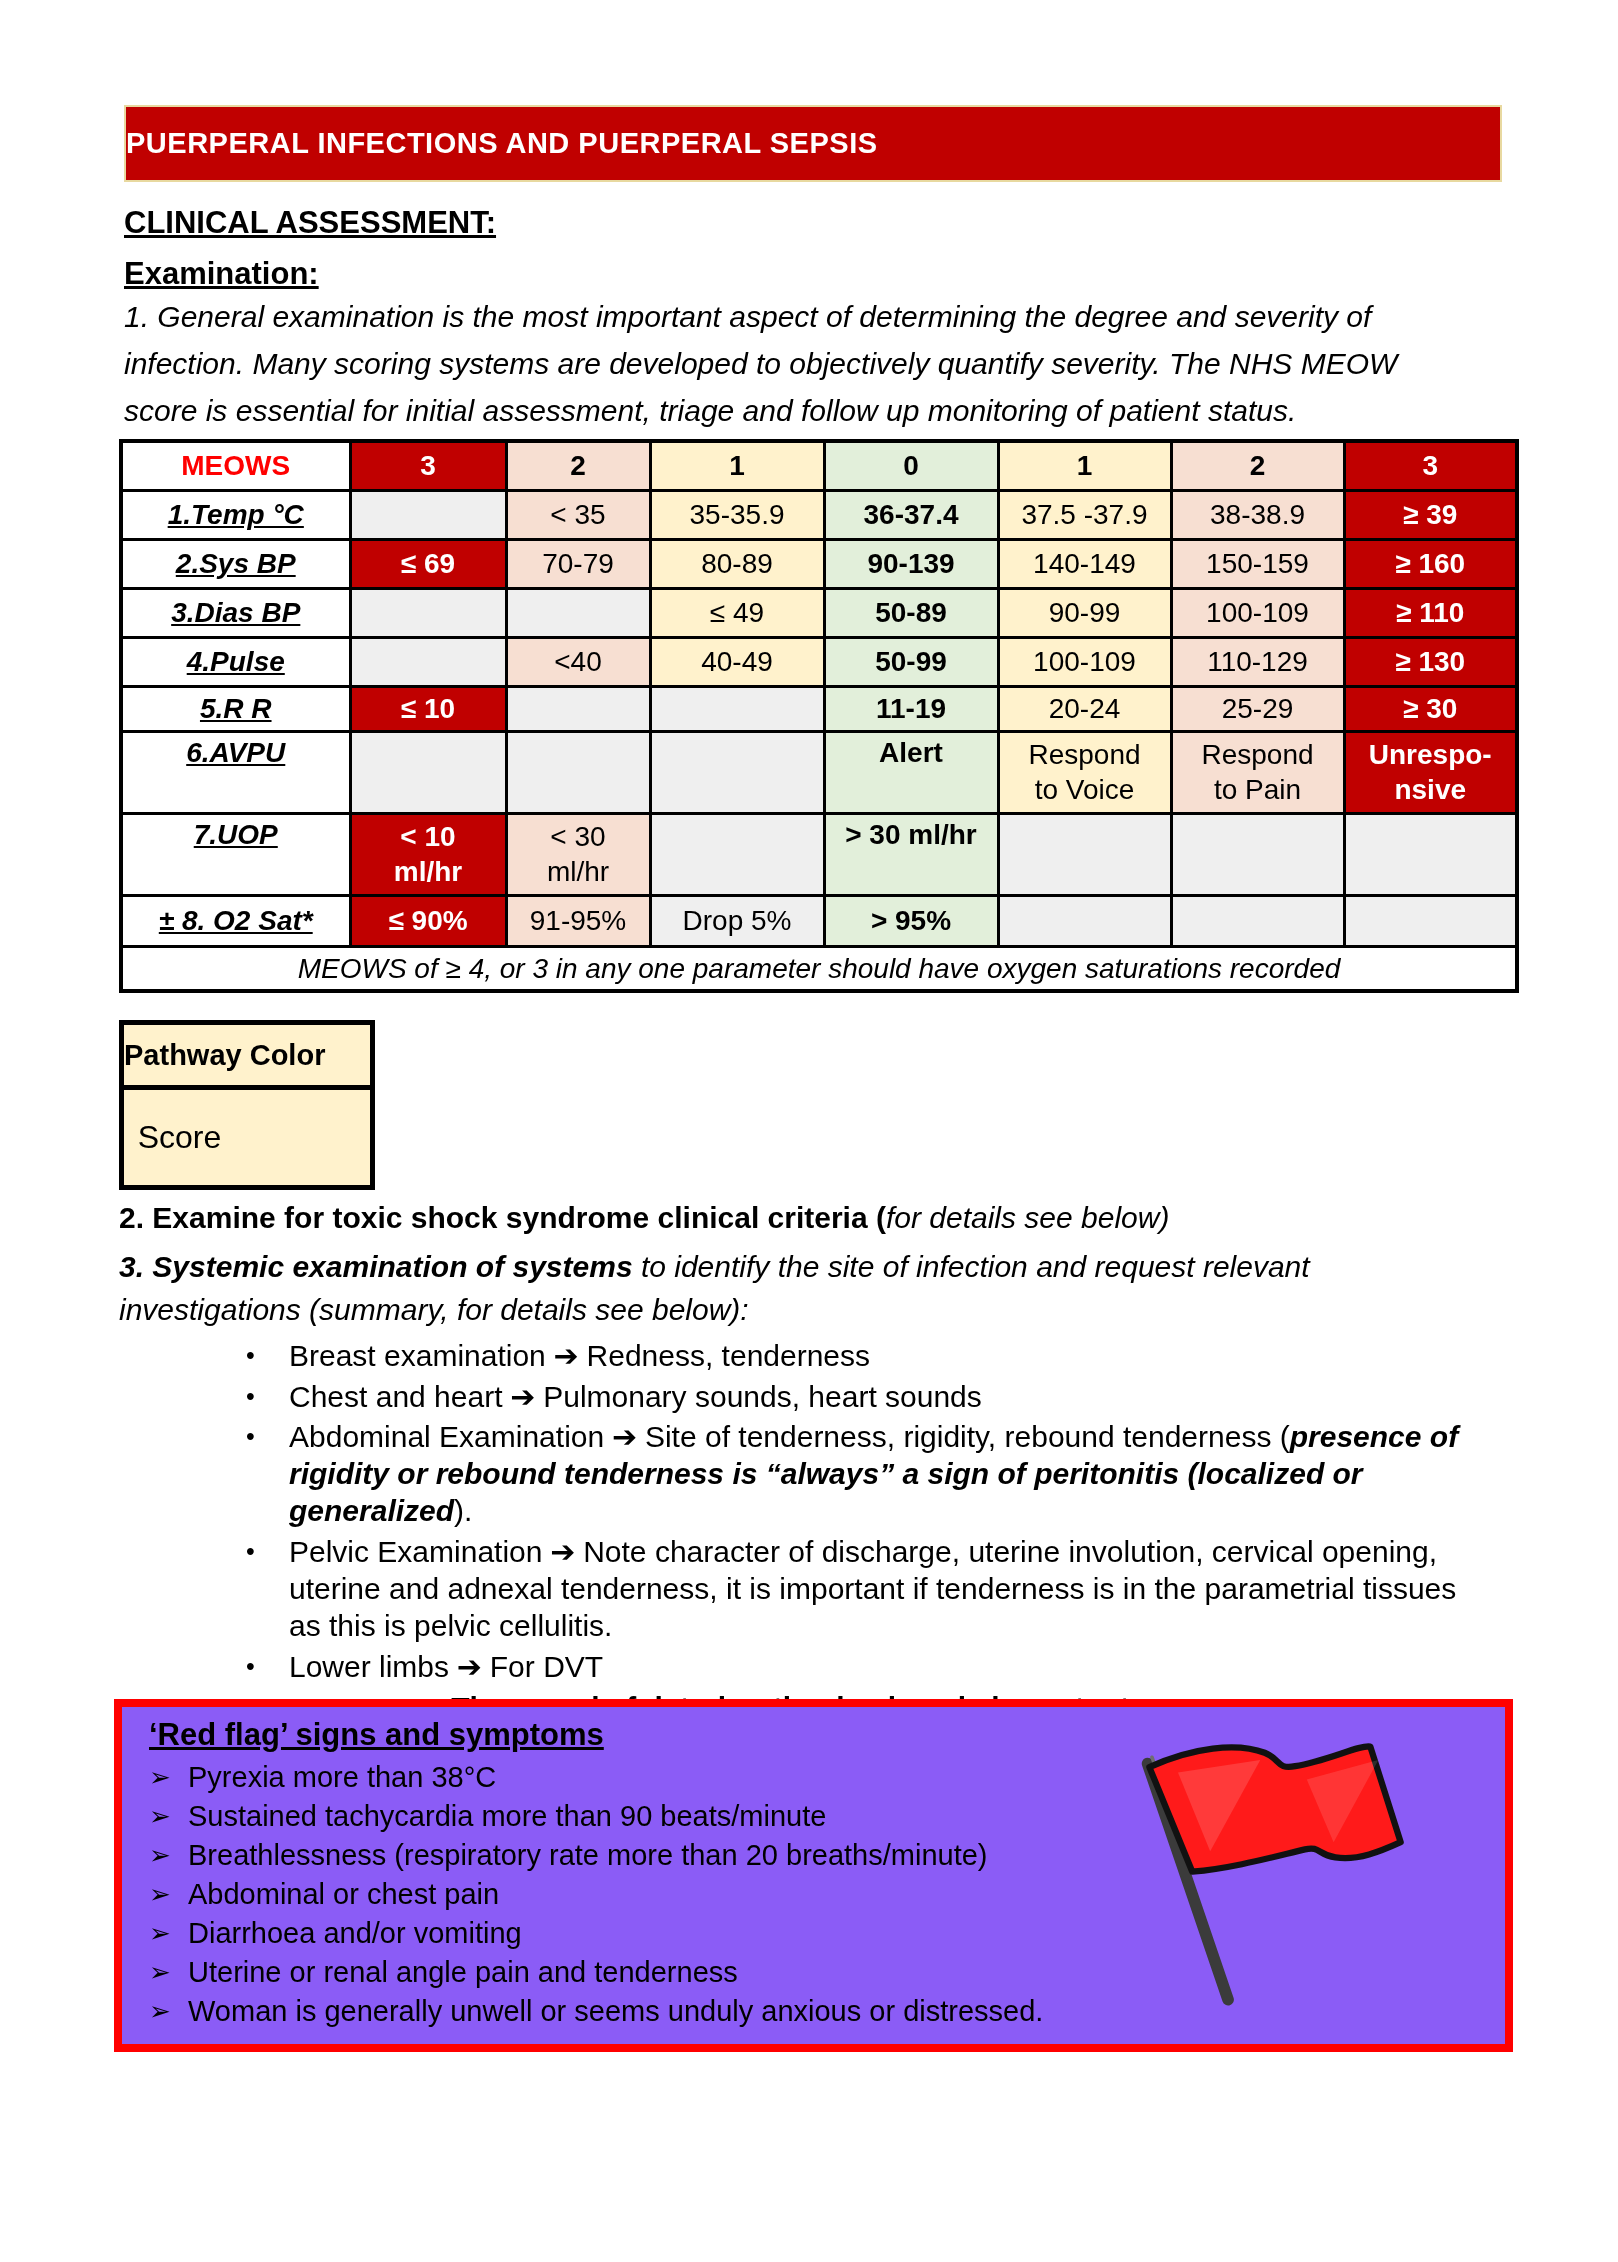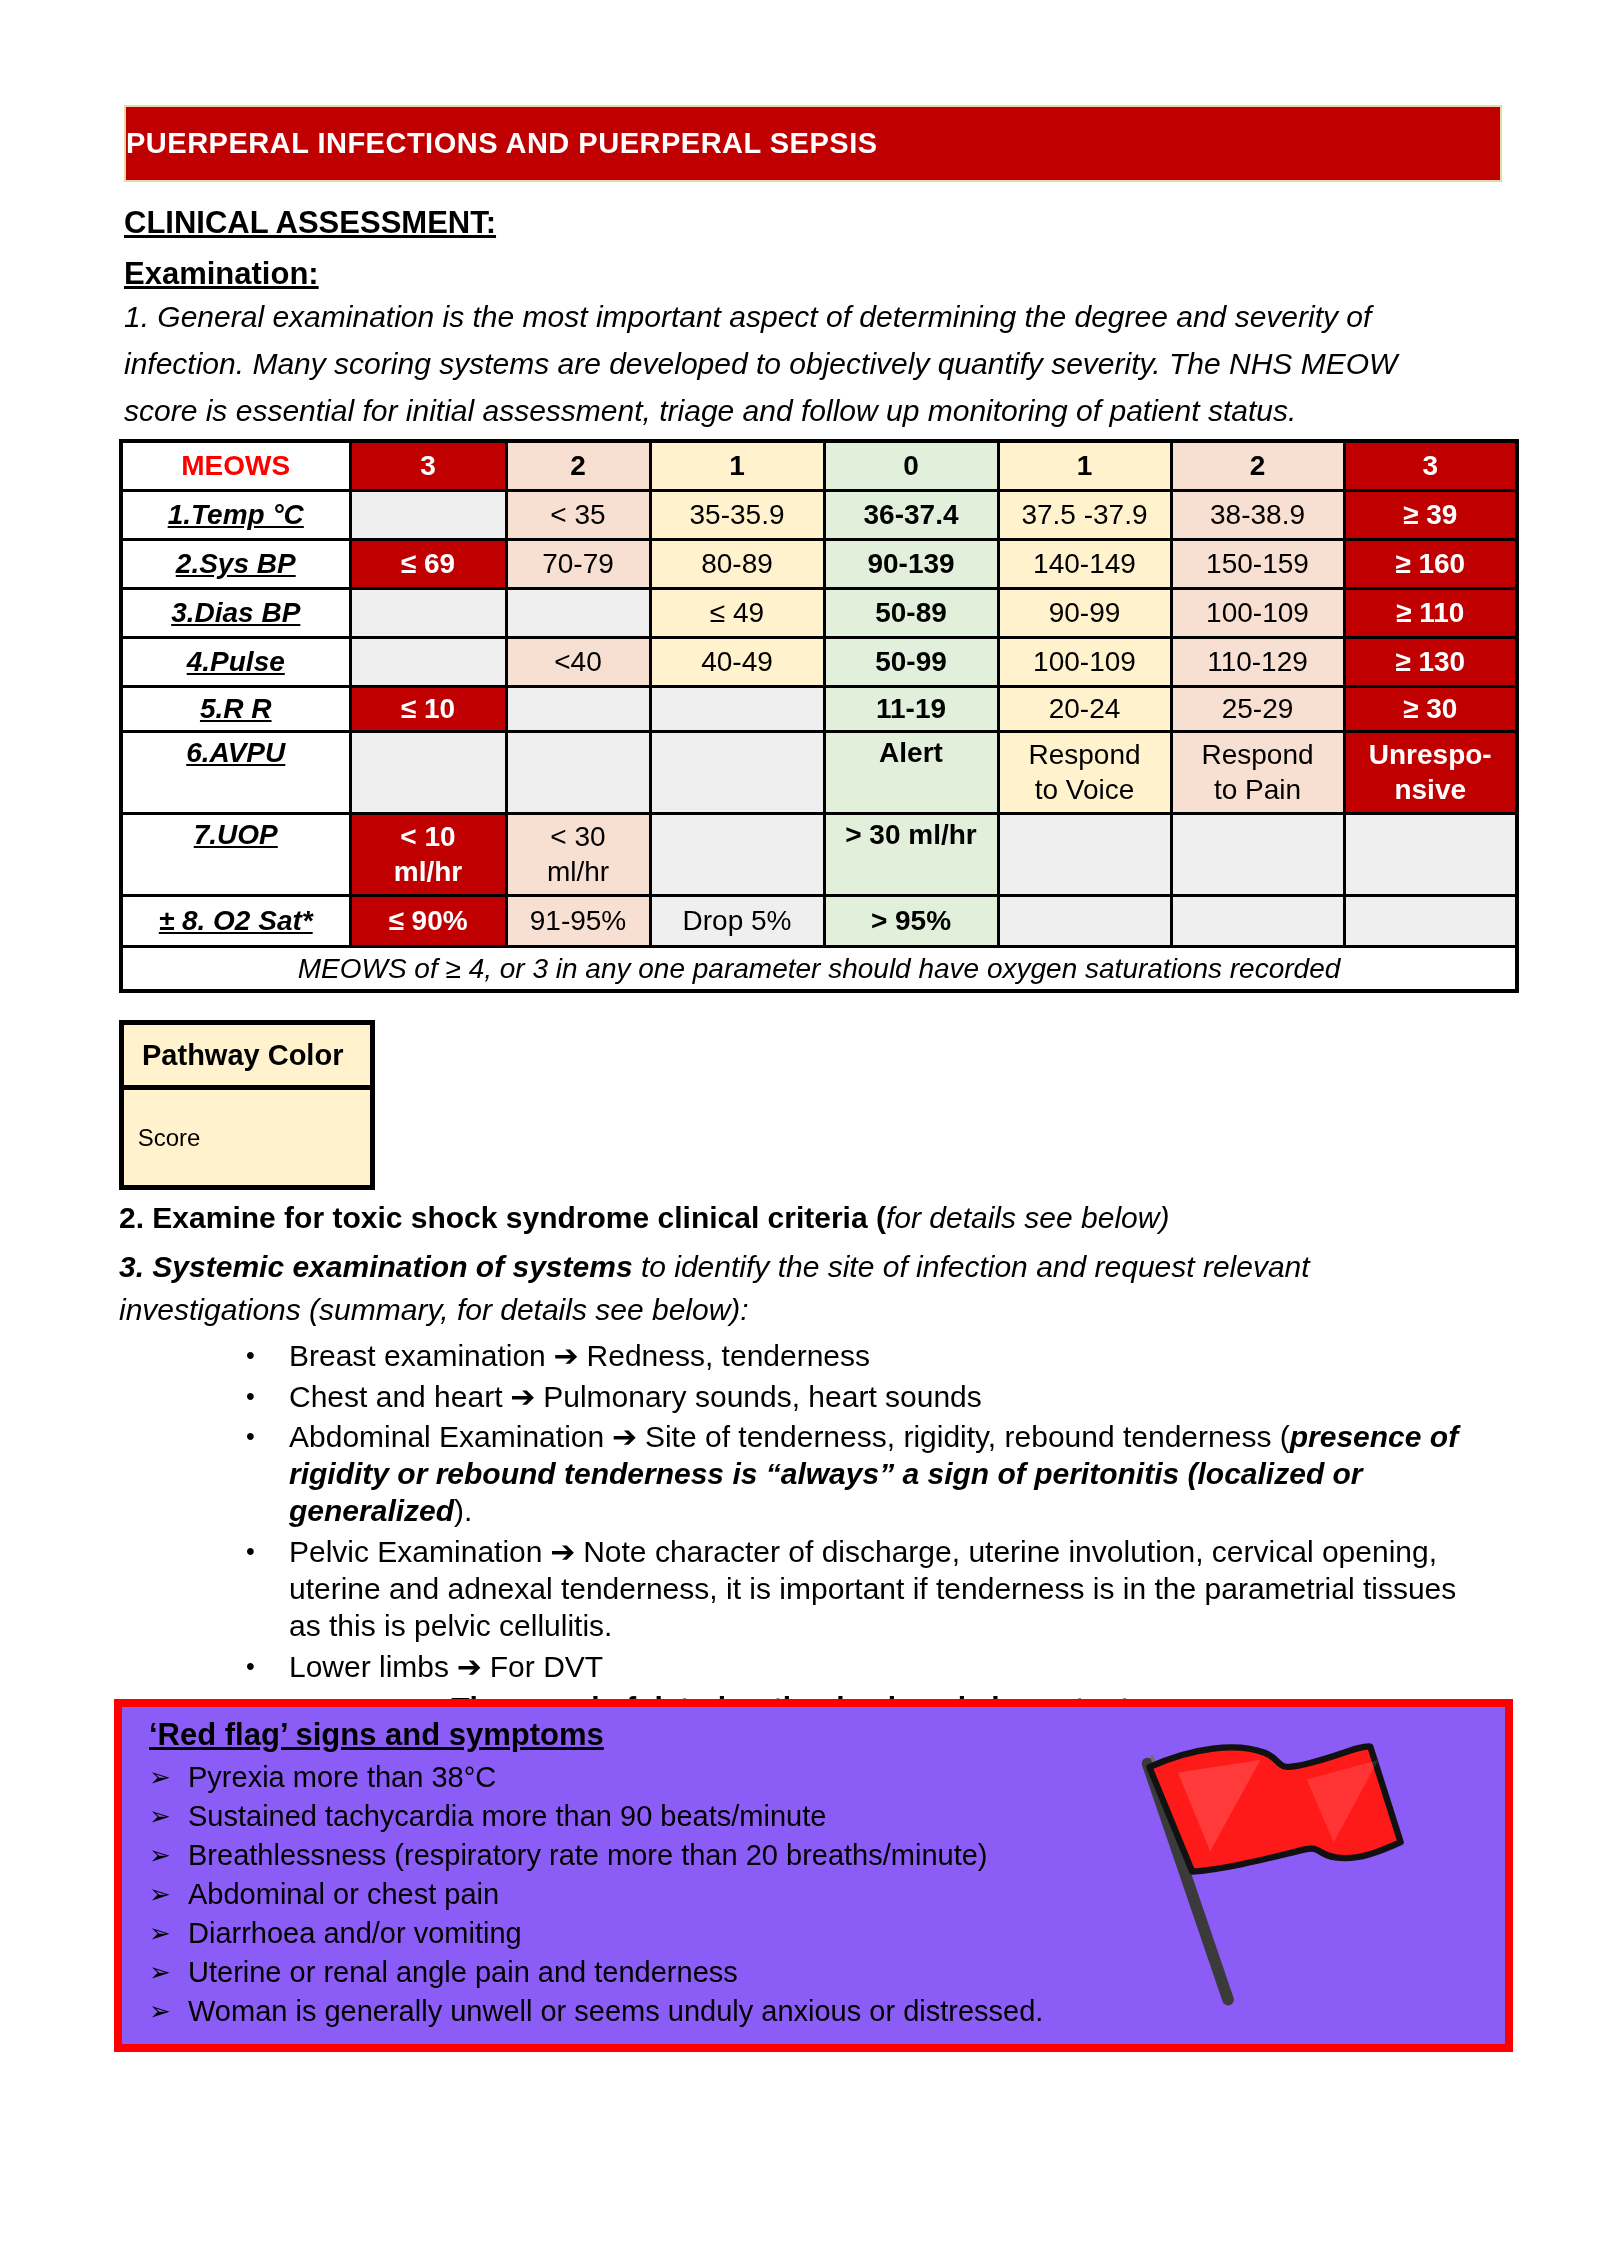--- a/index.html
+++ b/index.html
@@ -31,22 +31,22 @@
   .lb{background:#fff;font-weight:bold;font-style:italic;text-decoration:underline;
       text-align:left;padding-left:9.8px;}
   .cr{background:#fff;color:#FF0000;font-weight:bold;text-align:left;padding-left:9.8px;font-size:29px;}
   .fn{background:#fff;font-style:italic;text-align:left;padding:5.9px 11.7px;font-size:29px;line-height:35px;}
 
   
   .pathway{position:absolute;left:119px;top:1020px;width:1395px;height:170px;display:flex;box-sizing:border-box;}
   .pw-col1{width:256px;flex:none;border:5.9px solid #000;margin-right:9.8px;background:#FFF2CC;
            display:flex;flex-direction:column;box-sizing:border-box;}
   .pw-c1h{height:60px;border-bottom:5.9px solid #000;display:flex;align-items:center;
-          padding-left:18px;font-weight:bold;font-size:29px;}
-  .pw-c1s{flex:1;display:flex;align-items:center;padding-left:13.7px;font-size:24px;}
+          padding-left:0;font-weight:bold;font-size:29px;}
+  .pw-c1s{flex:1;display:flex;align-items:center;padding-left:13.7px;font-size:32px;}
   .pw-rest{flex:1;display:flex;border-top:8.8px solid #4472C4;border-bottom:8.8px solid #4472C4;box-sizing:border-box;}
   .pw-col{flex:1;display:flex;flex-direction:column;background:#fff;
           border-left:6.8px solid #4472C4;border-right:6.8px solid #4472C4;margin-right:2.9px;box-sizing:border-box;}
   .pw-col:last-child{margin-right:0;}
   .pw-h{height:55px;border-bottom:5.9px solid #4472C4;display:flex;align-items:center;justify-content:center;
         font-weight:bold;font-size:29px;}
   .pw-s{flex:1;margin-top:2.9px;border-top:5.9px solid #4472C4;display:flex;align-items:center;justify-content:center;
         font-size:29px;text-align:center;white-space:pre-line;line-height:37px;}
   .bg-white{background:#FFFFFF;} .bg-greenh{background:#A9D08E;} .bg-amber{background:#FFD966;}
   .bg-redh{background:#FF0000;color:#fff;} .bg-greens{background:#E2EFDA;} .bg-cream{background:#FFF2CC;}

